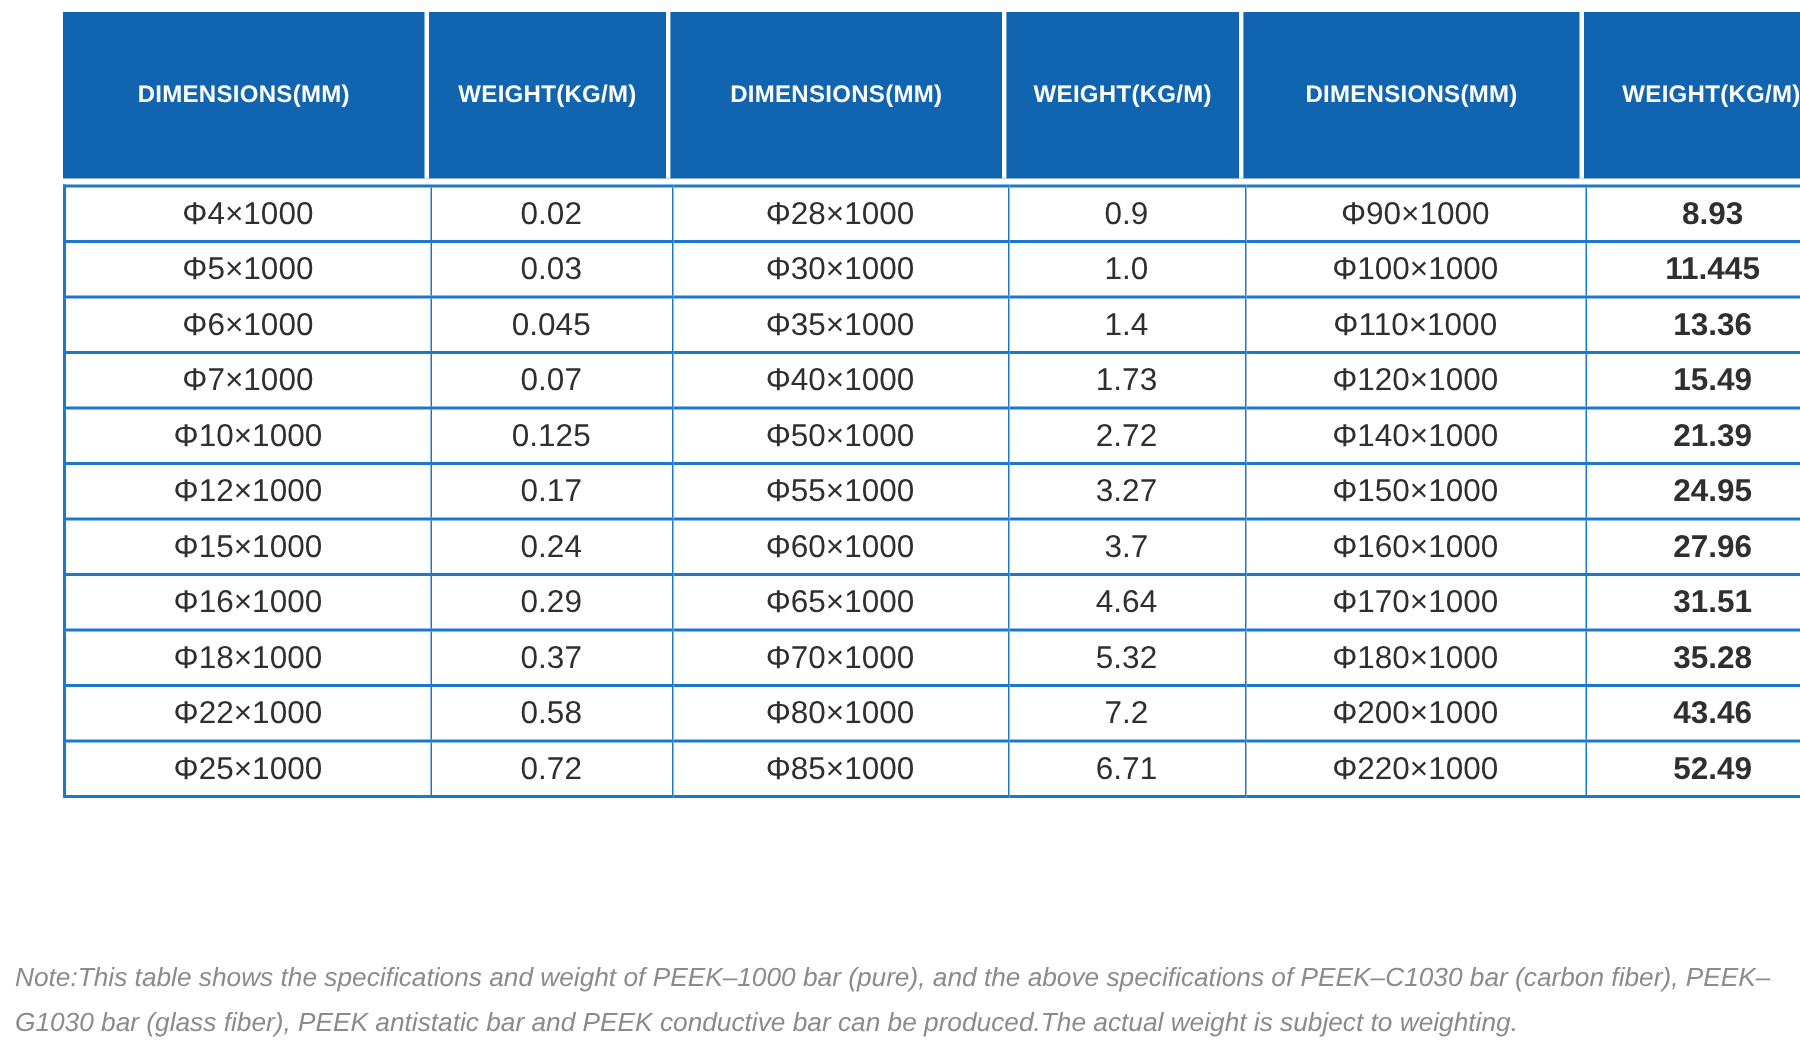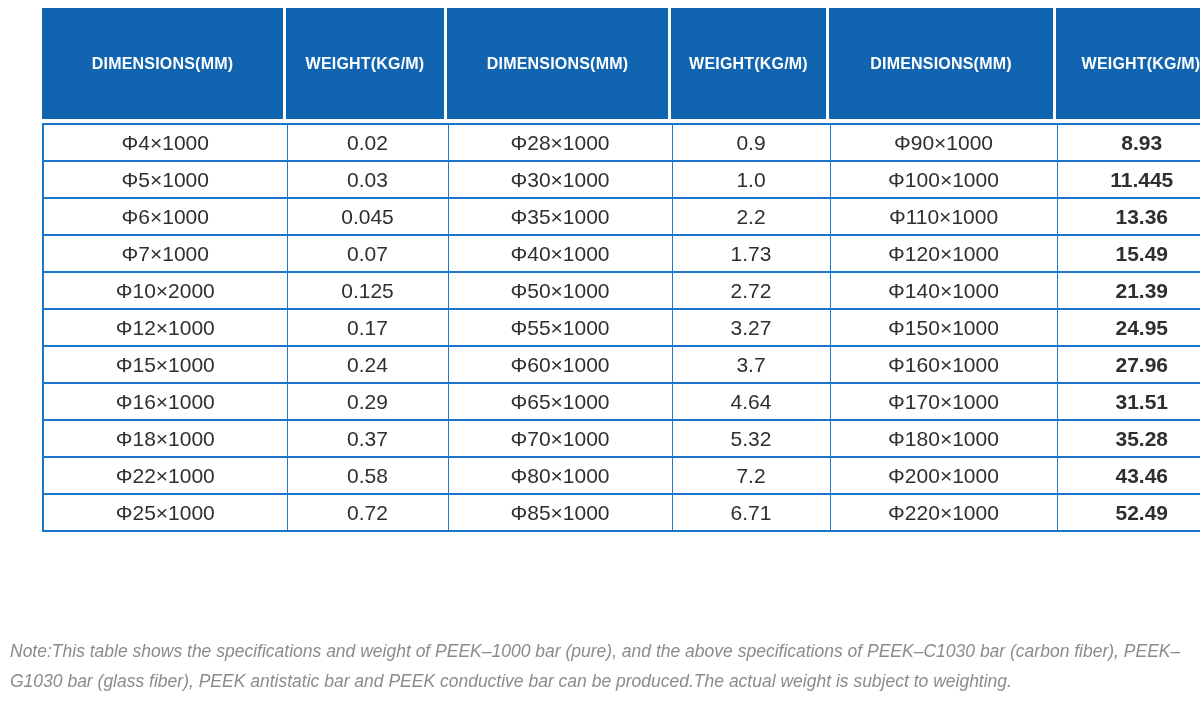--- a/index.html
+++ b/index.html
@@ -108,34 +108,34 @@
             <td>0.03</td>
             <td>Φ30×1000</td>
             <td>1.0</td>
             <td>Φ100×1000</td>
             <td>11.445</td>
           </tr>
           <tr>
             <td>Φ6×1000</td>
             <td>0.045</td>
             <td>Φ35×1000</td>
-            <td>2.2</td>
+            <td>1.4</td>
             <td>Φ110×1000</td>
             <td>13.36</td>
           </tr>
           <tr>
             <td>Φ7×1000</td>
             <td>0.07</td>
             <td>Φ40×1000</td>
             <td>1.73</td>
             <td>Φ120×1000</td>
             <td>15.49</td>
           </tr>
           <tr>
-            <td>Φ10×2000</td>
+            <td>Φ10×1000</td>
             <td>0.125</td>
             <td>Φ50×1000</td>
             <td>2.72</td>
             <td>Φ140×1000</td>
             <td>21.39</td>
           </tr>
           <tr>
             <td>Φ12×1000</td>
             <td>0.17</td>
             <td>Φ55×1000</td>

